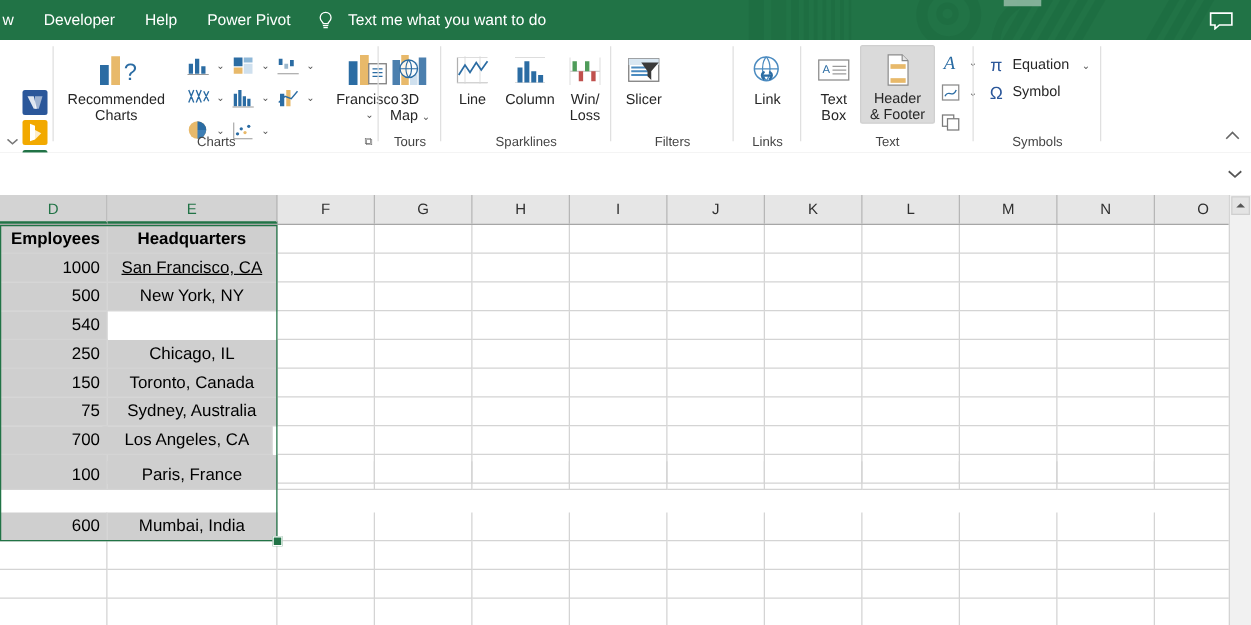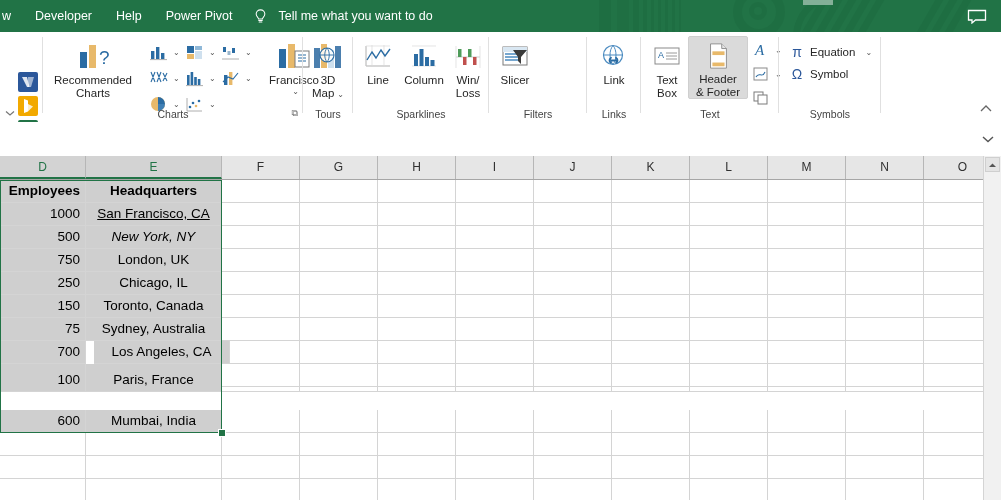--- a/index.html
+++ b/index.html
@@ -130,21 +130,21 @@
     <div class="tabs">
       <div class="tab clip">w</div>
       <div class="tab">Developer</div>
       <div class="tab">Help</div>
       <div class="tab">Power Pivot</div>
       <div class="tellme">
         <svg class="bulb" viewBox="0 0 20 20">
           <path d="M10 2.2c-3 0-5.1 2.3-5.1 5 0 2 1.2 3.2 2 4.1.5.6.8 1 .8 1.6h4.6c0-.6.3-1 .8-1.6.8-.9 2-2.1 2-4.1 0-2.7-2.1-5-5.1-5z" fill="none" stroke="#fff" stroke-width="1.2"></path>
           <path d="M7.9 14.7h4.2M8.4 16.6h3.2" stroke="#fff" stroke-width="1.2" fill="none" stroke-linecap="round"></path>
         </svg>
-        <span>Tell me what you want to do</span>
+        <span>Text me what you want to do</span>
       </div>
     </div>
 
     <svg class="comment-ic" viewBox="0 0 20 15">
       <path d="M1.5 1.5h17v9.5h-10l-3.5 3v-3h-3.5z" fill="none" stroke="#ffffff" stroke-width="1.3"></path>
     </svg>
   </div>
 
   <div class="ribbon">
 
@@ -513,35 +513,34 @@
           <div class="cell" style="left: 456px; width: 78px;"></div>
           <div class="cell" style="left: 534px; width: 78px;"></div>
           <div class="cell" style="left: 612px; width: 78px;"></div>
           <div class="cell" style="left: 690px; width: 78px;"></div>
           <div class="cell" style="left: 768px; width: 78px;"></div>
           <div class="cell" style="left: 846px; width: 78px;"></div>
           <div class="cell" style="left: 924px; width: 78px;"></div>
         </div>
         <div class="cellrow" style="top: 70px; width: 1001px;">
           <div class="cell selected num" style="left: 0px; width: 86px;">500</div>
-          <div class="cell selected txt" style="left: 86px; width: 136px; font-style: italic;">New York, NY</div>
+          <div class="cell selected txt" style="left: 86px; width: 136px;">New York, NY</div>
           <div class="cell" style="left: 222px; width: 78px;"></div>
           <div class="cell" style="left: 300px; width: 78px;"></div>
           <div class="cell" style="left: 378px; width: 78px;"></div>
           <div class="cell" style="left: 456px; width: 78px;"></div>
           <div class="cell" style="left: 534px; width: 78px;"></div>
           <div class="cell" style="left: 612px; width: 78px;"></div>
           <div class="cell" style="left: 690px; width: 78px;"></div>
           <div class="cell" style="left: 768px; width: 78px;"></div>
           <div class="cell" style="left: 846px; width: 78px;"></div>
           <div class="cell" style="left: 924px; width: 78px;"></div>
         </div>
         <div class="cellrow" style="top: 93px; width: 1001px;">
-          <div class="cell selected num" style="left: 0px; width: 86px;">750</div>
-          <div class="cell selected txt" style="left: 86px; width: 136px;">London, UK</div>
+          <div class="cell selected num" style="left: 0px; width: 86px;">540</div>
           <div class="cell" style="left: 222px; width: 78px;"></div>
           <div class="cell" style="left: 300px; width: 78px;"></div>
           <div class="cell" style="left: 378px; width: 78px;"></div>
           <div class="cell" style="left: 456px; width: 78px;"></div>
           <div class="cell" style="left: 534px; width: 78px;"></div>
           <div class="cell" style="left: 612px; width: 78px;"></div>
           <div class="cell" style="left: 690px; width: 78px;"></div>
           <div class="cell" style="left: 768px; width: 78px;"></div>
           <div class="cell" style="left: 846px; width: 78px;"></div>
           <div class="cell" style="left: 924px; width: 78px;"></div>
@@ -583,21 +582,21 @@
           <div class="cell" style="left: 456px; width: 78px;"></div>
           <div class="cell" style="left: 534px; width: 78px;"></div>
           <div class="cell" style="left: 612px; width: 78px;"></div>
           <div class="cell" style="left: 690px; width: 78px;"></div>
           <div class="cell" style="left: 768px; width: 78px;"></div>
           <div class="cell" style="left: 846px; width: 78px;"></div>
           <div class="cell" style="left: 924px; width: 78px;"></div>
         </div>
         <div class="cellrow" style="top: 185px; width: 1001px;">
           <div class="cell selected num" style="left: 0px; width: 86px;">700</div>
-          <div class="cell selected txt" style="left: 94px; width: 136px;">Los Angeles, CA</div>
+          <div class="cell selected txt" style="left: 82px; width: 136px;">Los Angeles, CA</div>
           <div class="cell" style="left: 222px; width: 78px;"></div>
           <div class="cell" style="left: 300px; width: 78px;"></div>
           <div class="cell" style="left: 378px; width: 78px;"></div>
           <div class="cell" style="left: 456px; width: 78px;"></div>
           <div class="cell" style="left: 534px; width: 78px;"></div>
           <div class="cell" style="left: 612px; width: 78px;"></div>
           <div class="cell" style="left: 690px; width: 78px;"></div>
           <div class="cell" style="left: 768px; width: 78px;"></div>
           <div class="cell" style="left: 846px; width: 78px;"></div>
           <div class="cell" style="left: 924px; width: 78px;"></div>

